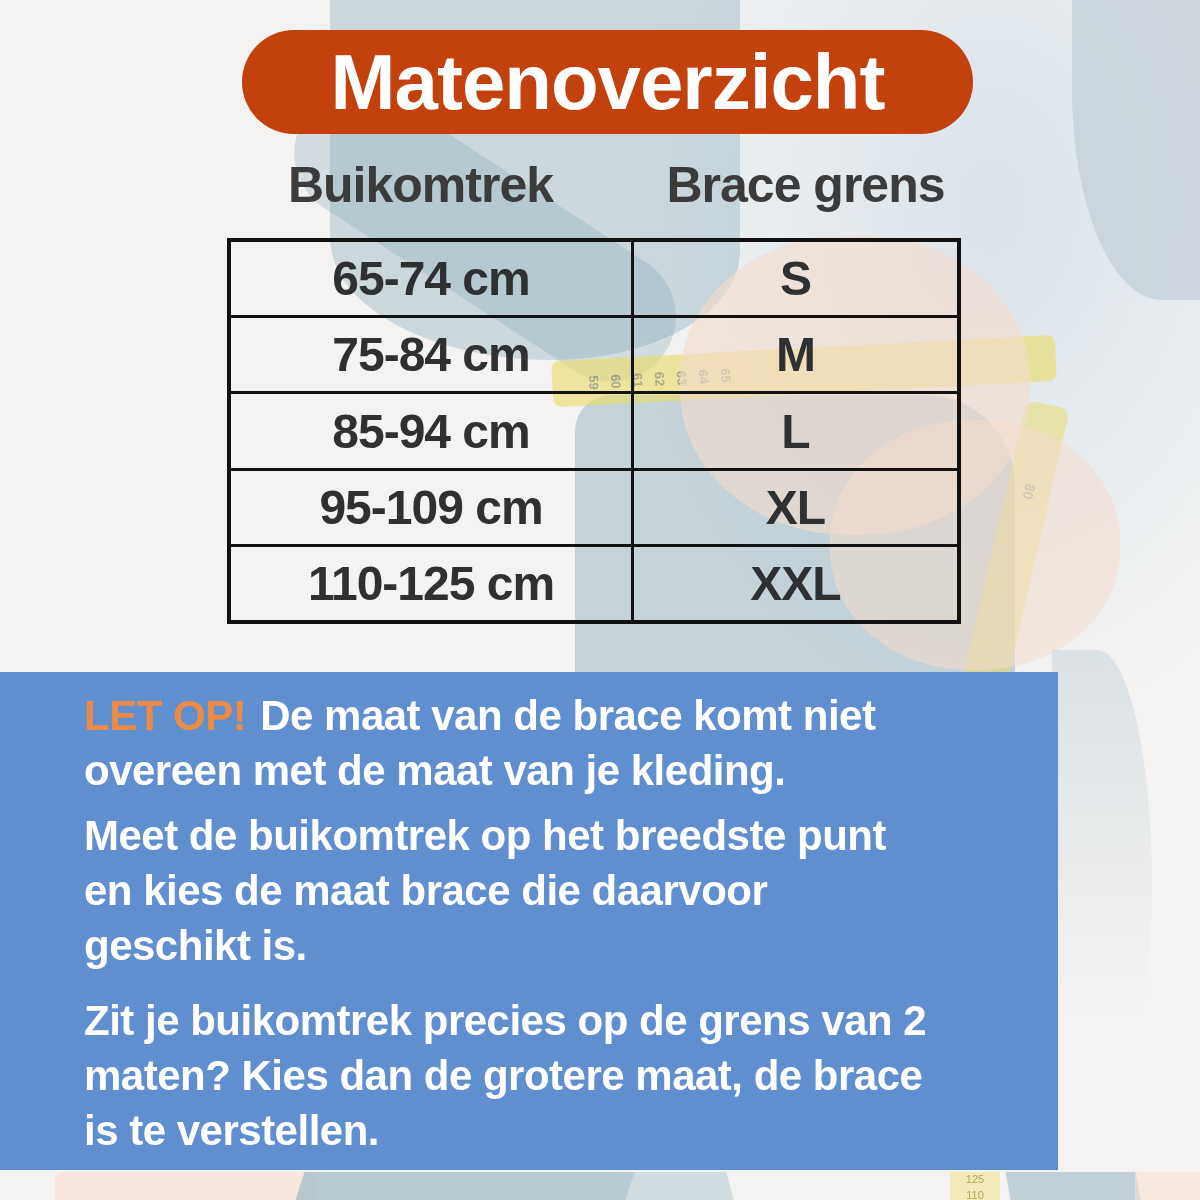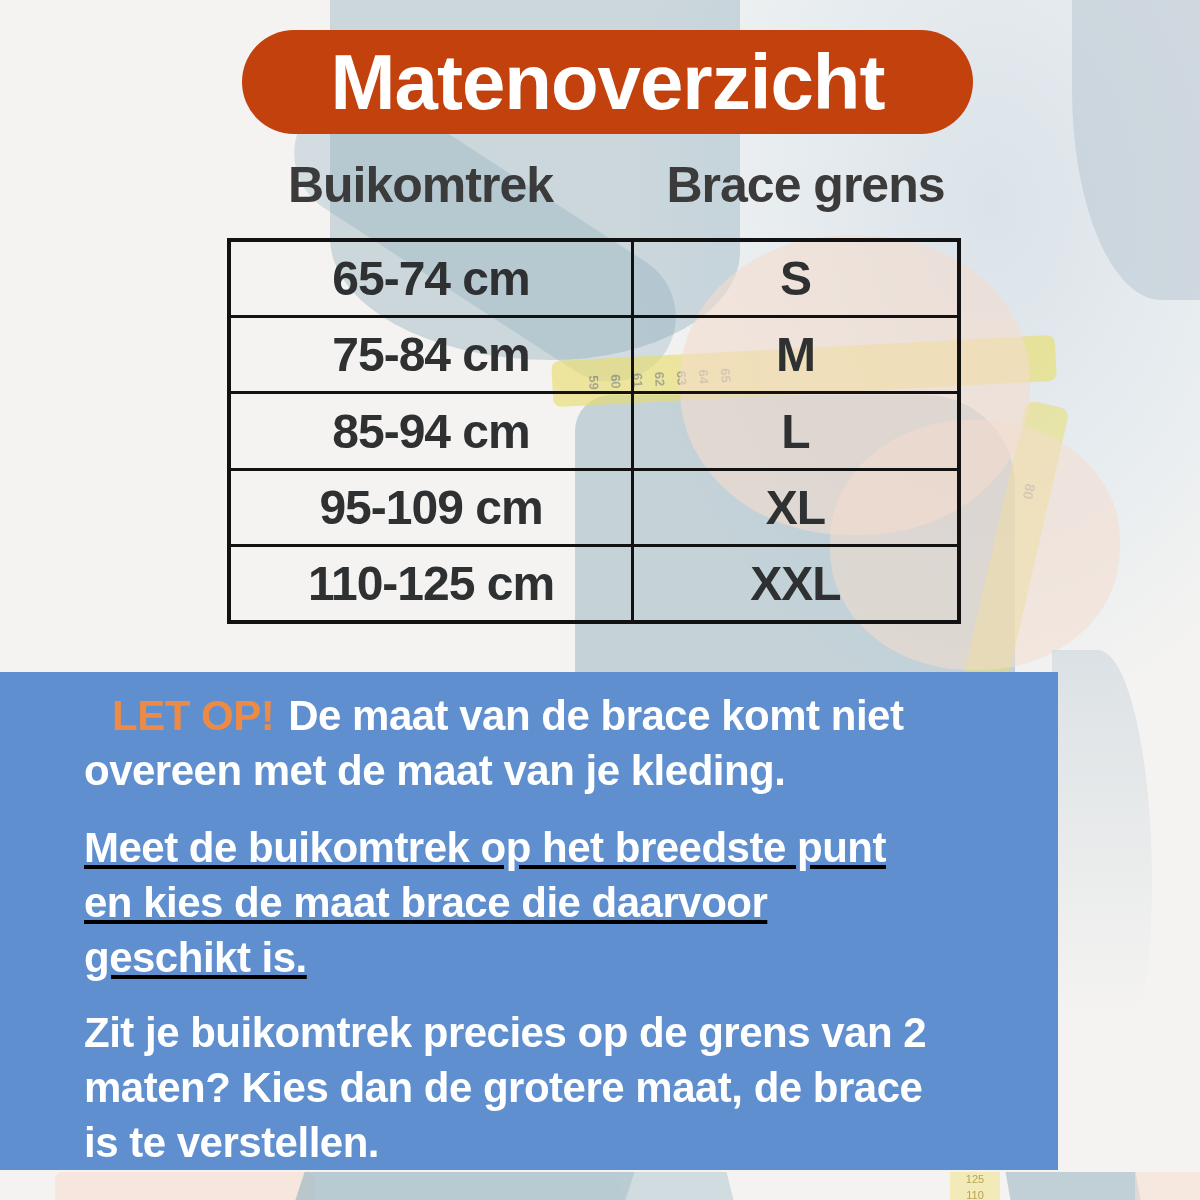--- a/index.html
+++ b/index.html
@@ -58,23 +58,23 @@
   .t-row:last-child{border-bottom:none;}
   .t-cell{display:flex;align-items:center;justify-content:center;font-weight:bold;font-size:48px;
     color:#2e3031;letter-spacing:-1px;box-sizing:border-box;}
   .t-cell.left{width:403px;border-right:3px solid #121212;}
   .t-cell.right{flex:1;}
 
   
   .info-box{position:absolute;left:0;top:672px;width:1058px;height:498px;background:#5f8fce;
     box-sizing:border-box;padding:16px 40px 0 84px;}
   .info-box .line{font-weight:bold;font-size:42px;line-height:55px;color:#ffffff;letter-spacing:-0.5px;white-space:nowrap;}
-  .warn{color:#ed8a46;margin-right:14px;margin-left:28px;}
+  .warn{color:#ed8a46;margin-right:14px;}
   .para{margin:0;}
-  .para.p2{margin-top:22px;text-decoration:underline;}
+  .para.p2{margin-top:10px;}
   .para.p3{margin-top:20px;}
 </style>
 </head>
 <body>
 
 <div class="canvas">
 
   <div class="photo">
     <div class="backdrop-right"></div>
     <div class="torso"></div>

